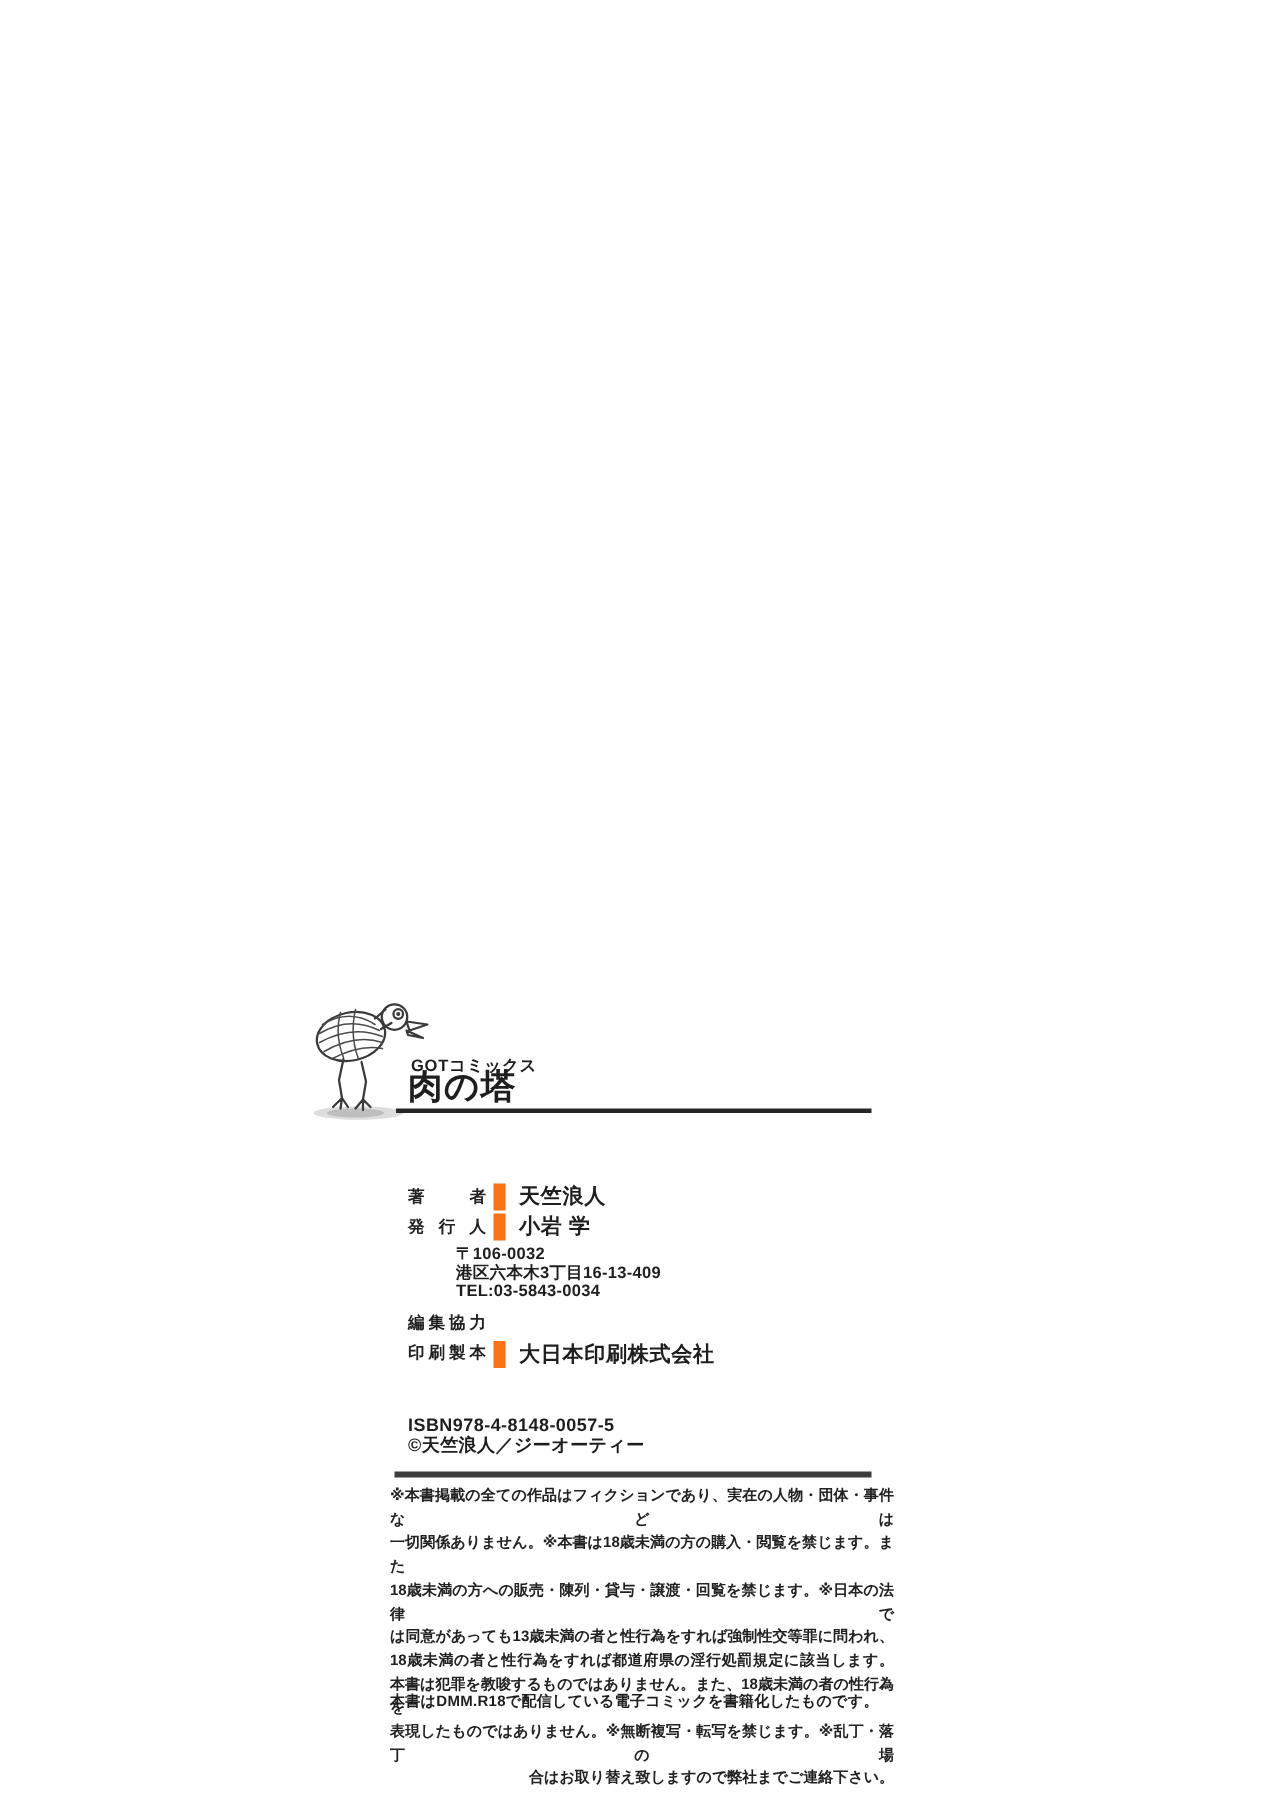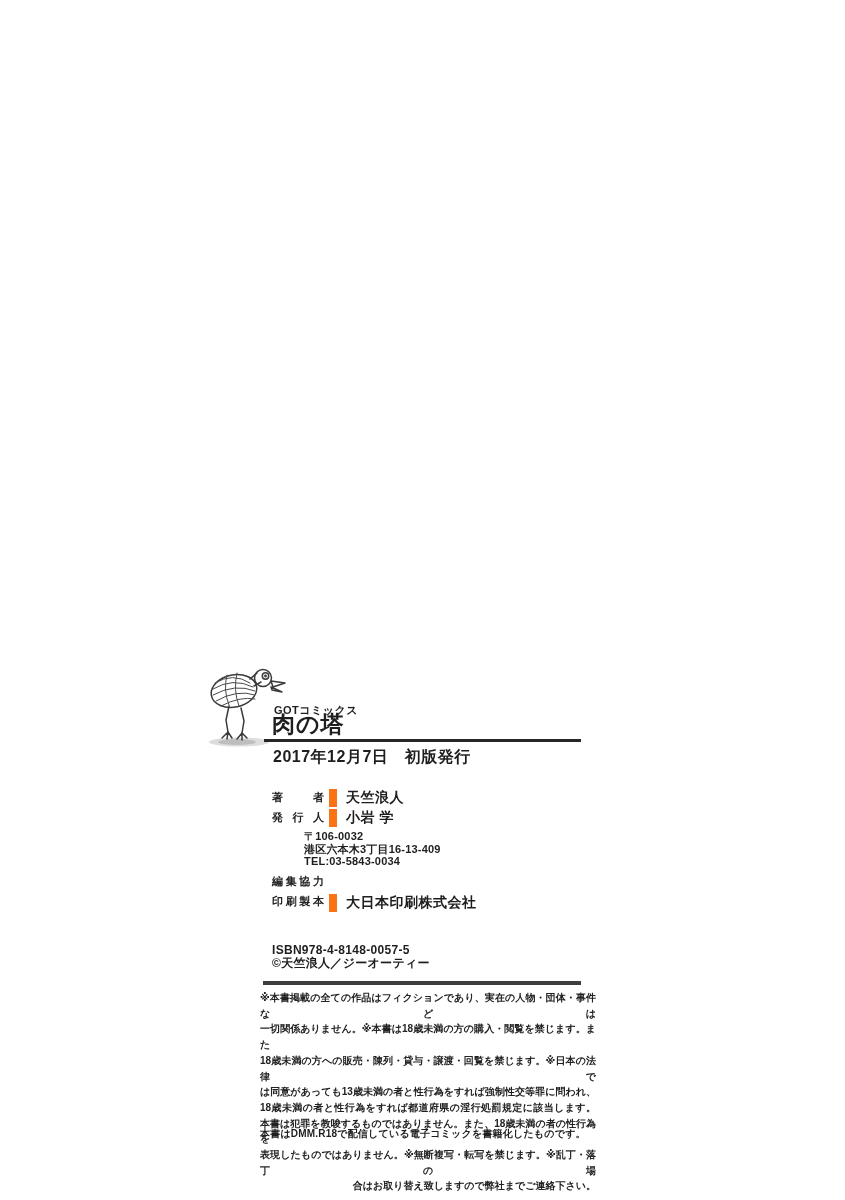--- a/index.html
+++ b/index.html
@@ -87,21 +87,20 @@
 
     <path class="sk" d="M26,48 L23,62 L25,74"></path>
     <path class="sk" d="M25,74 L19,80 M25,74 L24,81 M25,74 L29,80"></path>
     <path class="sk" d="M38,50 L41,63 L39,75"></path>
     <path class="sk" d="M39,75 L34,81 M39,75 L39,82 M39,75 L44,80"></path>
   </svg>
 
   <div id="imprint" class="abs">GOTコミックス</div>
   <div id="booktitle" class="abs">肉の塔</div>
   <div id="title-rule" class="abs"></div>
-  <div id="edition" class="abs">2017年12月7日　初版発行</div>
 
   <div id="ctable" class="abs">
     <div class="crow">
       <span class="lbl">著者</span>
       <span class="val">天竺浪人</span>
     </div>
     <div class="crow">
       <span class="lbl">発行人</span>
       <span class="val">小岩 学</span>
     </div>

